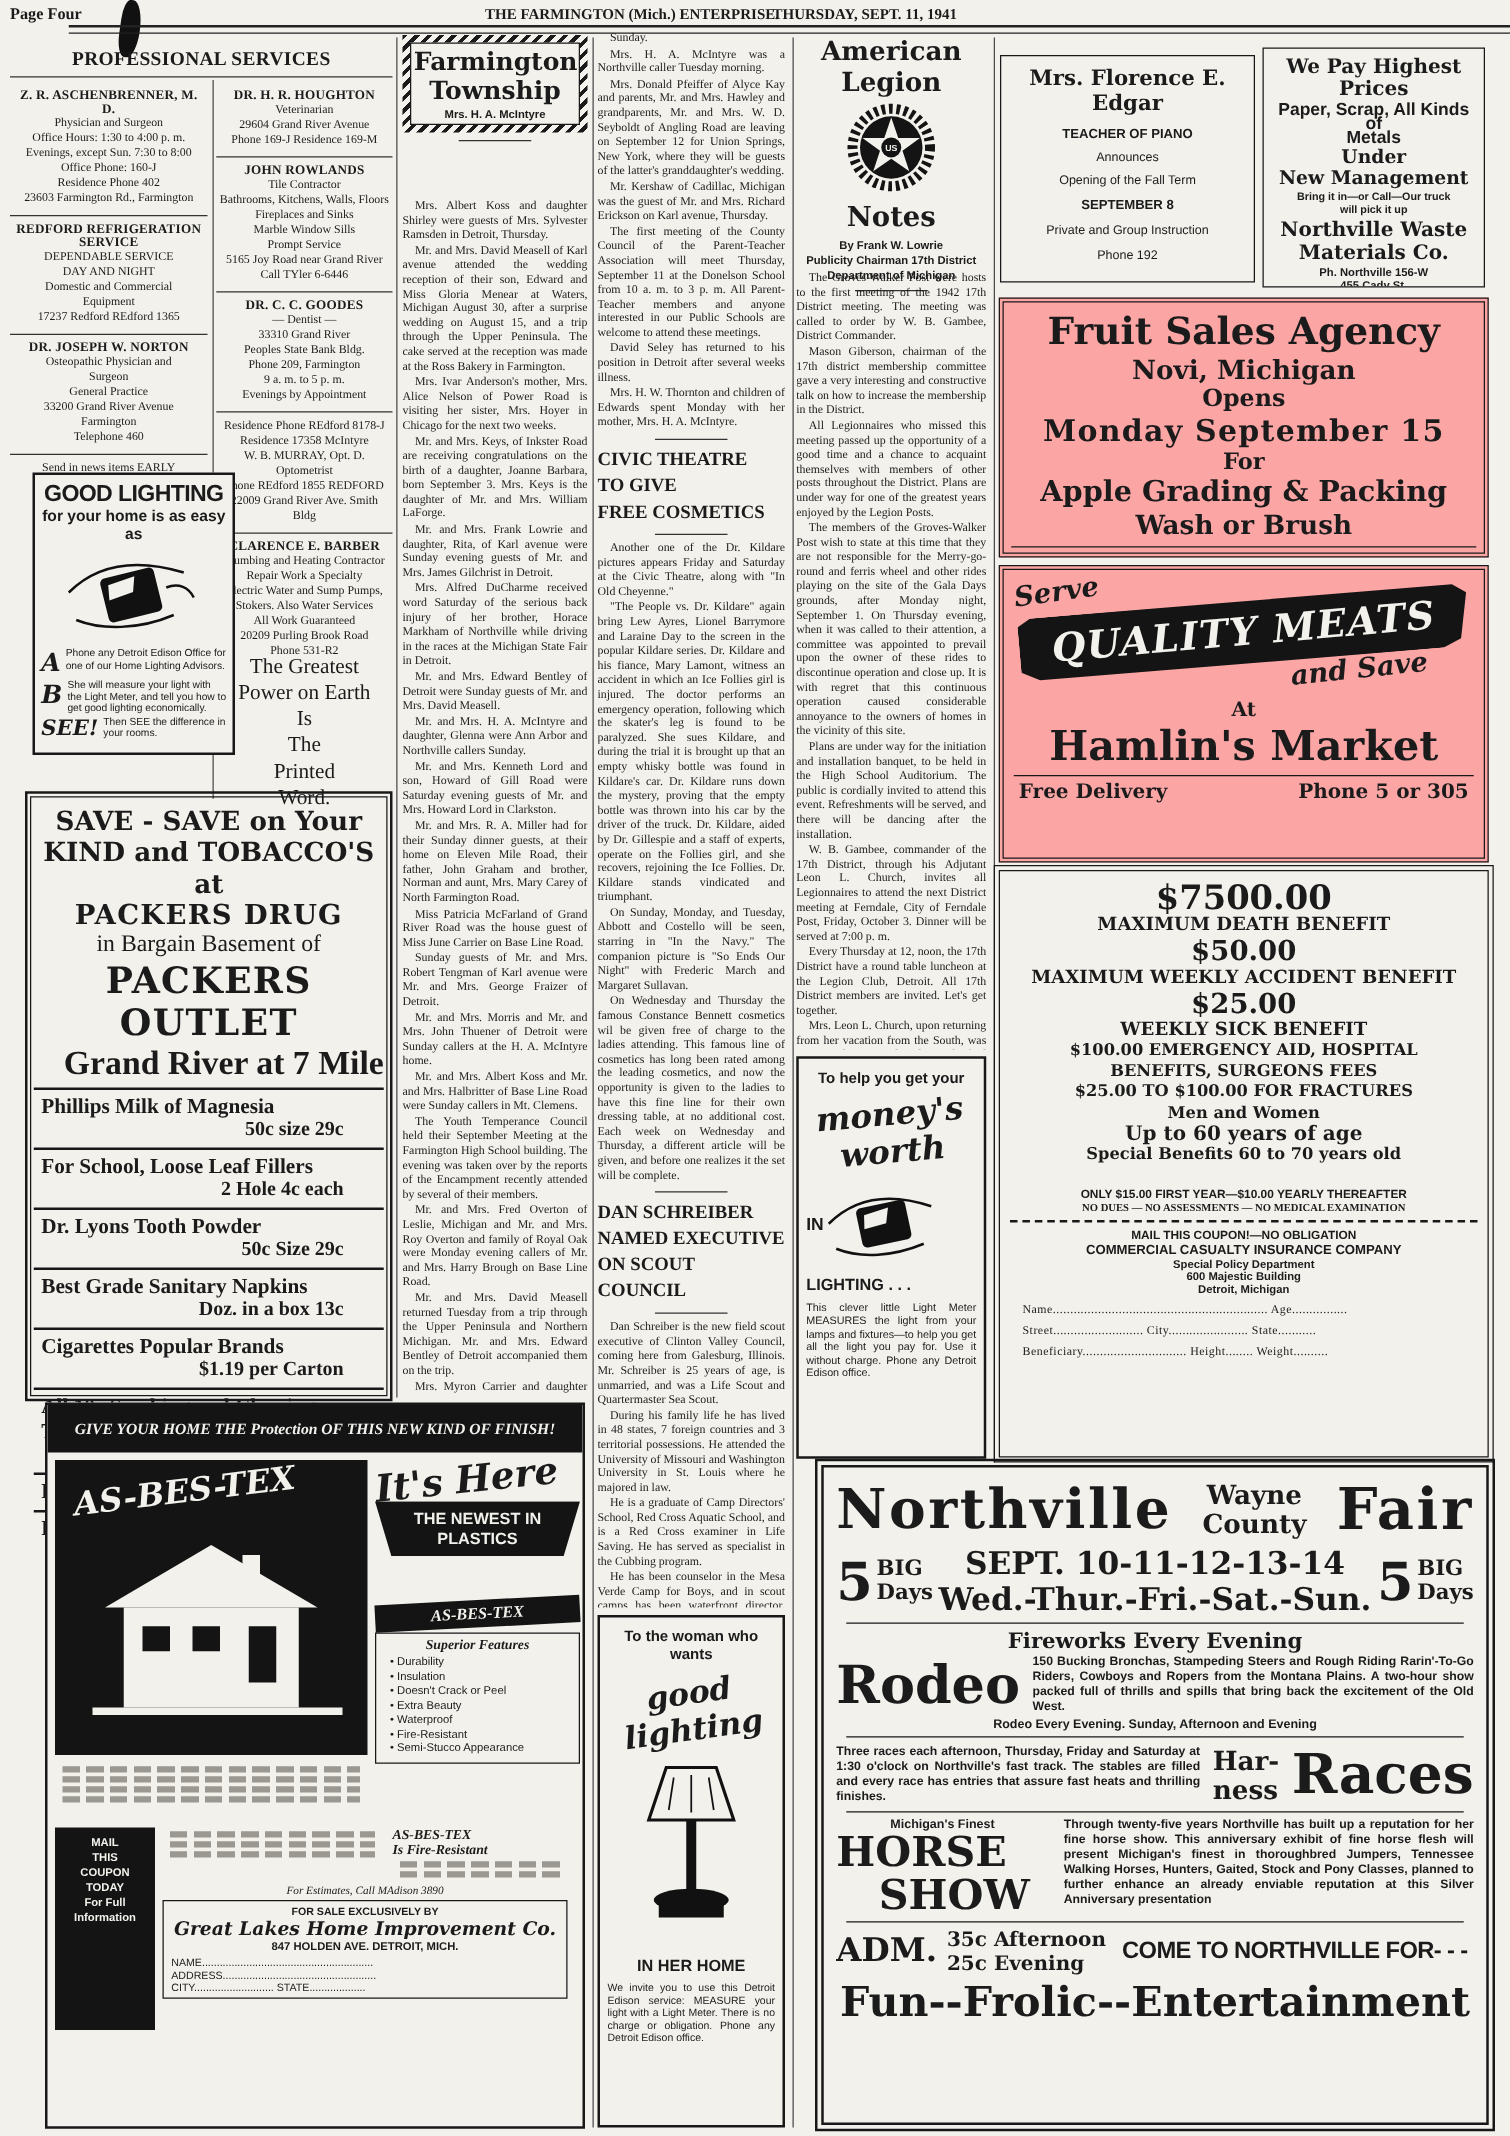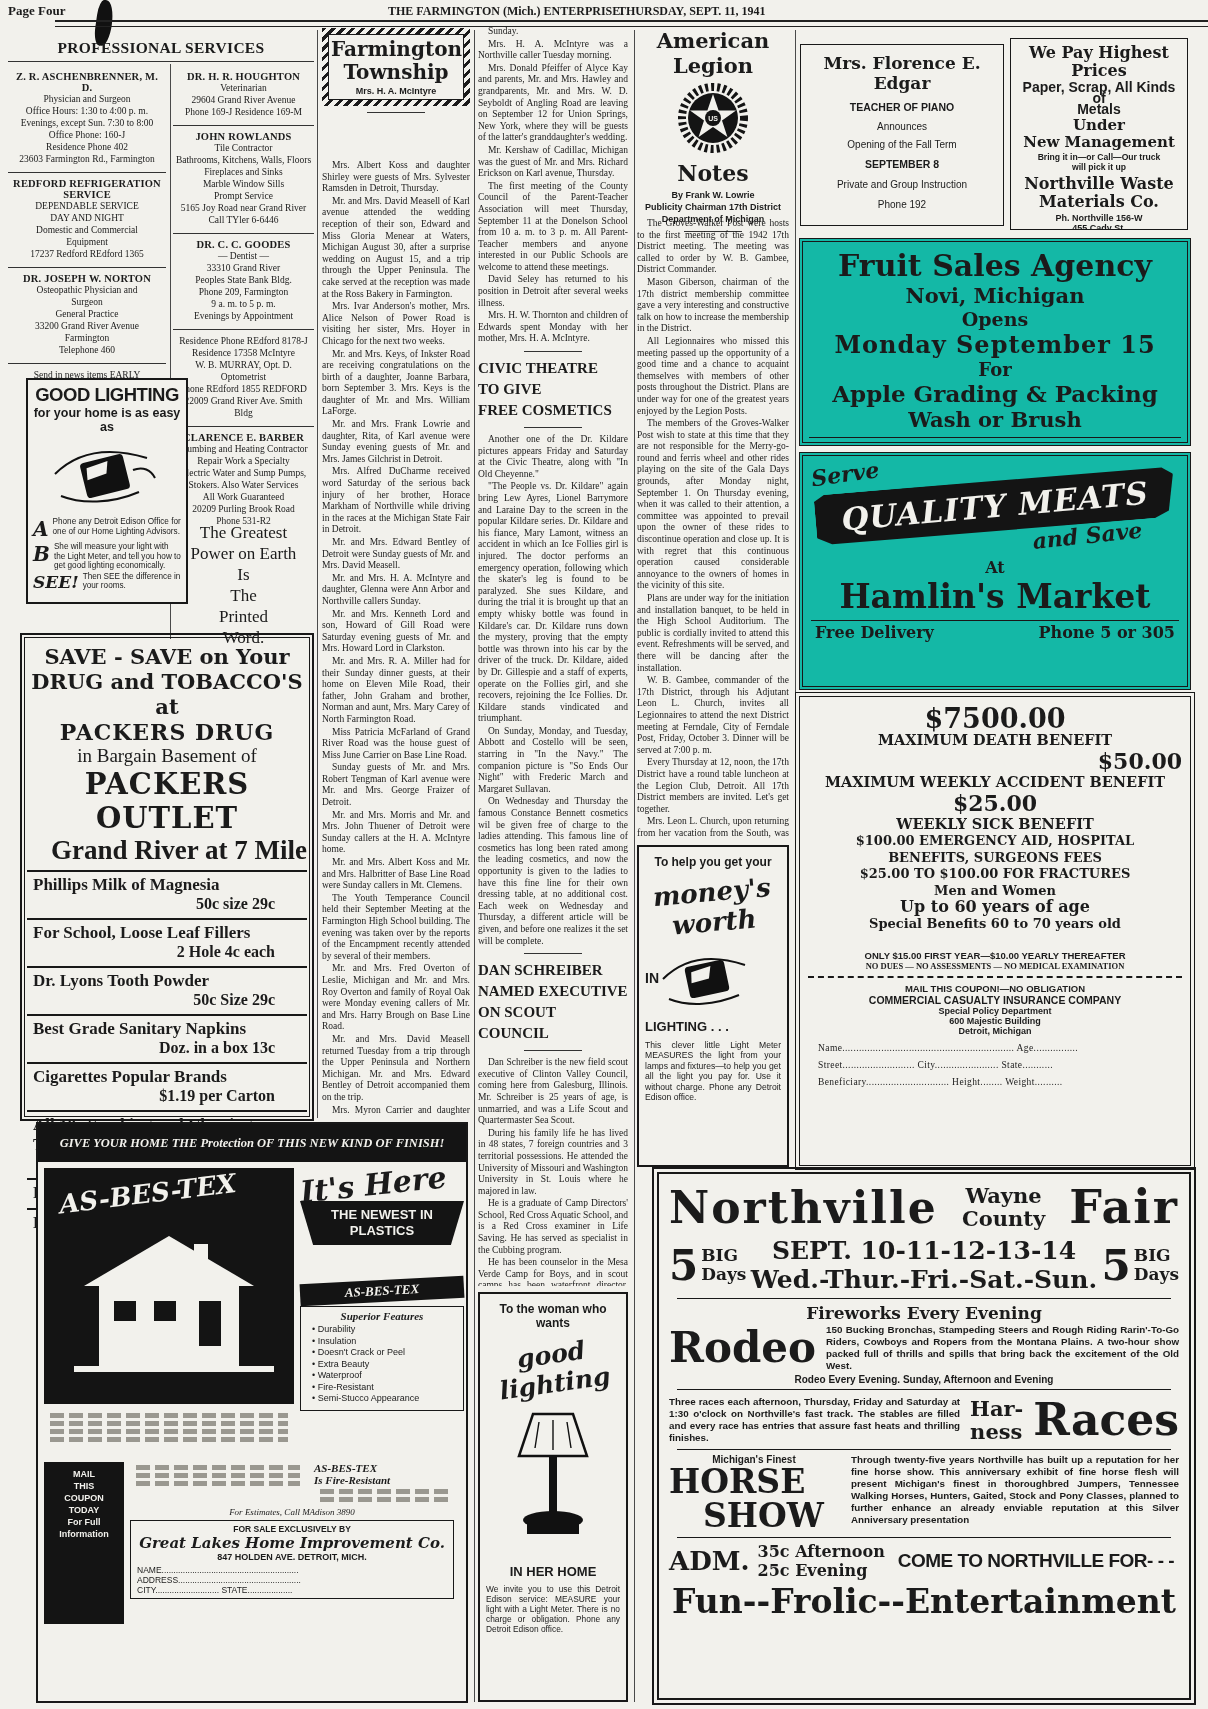--- a/index.html
+++ b/index.html
@@ -18,21 +18,21 @@
   .cards .card{border-bottom:1px solid #333;padding:5px 2px 7px;text-align:center;}
   .cards .card:last-child{border-bottom:none;}
   .card-t{font-weight:bold;font-size:10.5px;letter-spacing:.2px;}
   .card-t:empty{display:none;}
   .card-b{font-size:9.5px;line-height:12px;}
   .np{margin:0 0 1px;text-indent:10px;font-size:9.5px;line-height:11.6px;}
   .sdiv{width:58px;margin:6px auto;border-top:1px solid #333;}
   .colhead{font-size:15.5px;font-weight:bold;line-height:20px;letter-spacing:.3px;}
   
   .box{border:2px solid #181818;background:#f2f1ec;box-sizing:border-box;overflow:hidden;}
-  .dbox{border:4px double #181818;background:#14b8a6;box-sizing:border-box;overflow:hidden;}
+  .dbox{border:4px double #181818;background:#fca5a5;box-sizing:border-box;overflow:hidden;}
   .grayline{height:5px;margin:3px 6px;background:repeating-linear-gradient(90deg,#9a9890 0 14px,#f2f1ec 14px 19px);}
   .pk-item{border-top:2px solid #181818;padding:3px 6px 5px;}
   .pk-n{font-size:17px;font-weight:bold;}
   .pk-p{font-size:16px;font-weight:bold;text-align:right;padding-right:26px;}
   .pk-p:empty{display:none;}
   .blackband{background:#141414;color:#f2f1ec;}
   .feat li{font-size:9px;line-height:11.5px;list-style:none;}
   .feat li:before{content:"• ";}
   .feat{margin:2px 0;padding:0 0 0 8px;}
   .dotrow{font-size:9.5px;letter-spacing:.4px;margin:7px 10px;text-align:left;}
@@ -182,21 +182,21 @@
       <span class="sans" style="font-size:8.2px;line-height:9.6px;">She will measure your light with the Light Meter, and tell you how to get good lighting economically.</span>
     </div>
     <div style="display:flex;gap:4px;margin:1px 0;">
       <span class="fat" style="font-size:17px;font-style:italic;">SEE!</span>
       <span class="sans" style="font-size:8.2px;line-height:9.6px;">Then SEE the difference in your rooms.</span>
     </div>
   </div>
 
   <div class="abs" style="left:24px;top:637px;width:286px;height:480px;border:1px solid #181818;outline:2px solid #181818;outline-offset:2px;box-sizing:border-box;padding:6px 2px 0;">
     <div class="ctr fat" style="font-size:21px;">SAVE - SAVE on Your</div>
-    <div class="ctr fat" style="font-size:21px;">DRUG and TOBACCO'S at</div>
+    <div class="ctr fat" style="font-size:21px;">KIND and TOBACCO'S at</div>
     <div class="ctr fat" style="font-size:22px;letter-spacing:1px;">PACKERS DRUG</div>
     <div class="ctr" style="font-size:19px;">in Bargain Basement of</div>
     <div class="ctr fat" style="font-size:29px;letter-spacing:1px;">PACKERS OUTLET</div>
     <div class="ctr b" style="font-size:27px;margin-bottom:4px;text-align:right;">Grand River at 7 Mile</div>
     <div>
 
         <div class="pk-item">
           <div class="pk-n">Phillips Milk of Magnesia</div>
           <div class="pk-p">50c size 29c</div>
         </div>
@@ -511,21 +511,21 @@
 
   <div class="abs ctr" style="left:799px;top:696px;width:392px;height:470px;border:1px solid #181818;outline:1.5px solid #181818;outline-offset:3px;box-sizing:border-box;padding:10px 8px 4px;">
     <div>
 
         <div>
           <div class="fat" style="font-size:27px;line-height:24px;">$7500.00</div>
           <div class="fat" style="font-size:14.5px;line-height:18px;">MAXIMUM DEATH BENEFIT</div>
         </div>
 
         <div>
-          <div class="fat" style="font-size:22px;line-height:24px;text-align:right;">$50.00</div>
+          <div class="fat" style="font-size:22px;line-height:24px;">$50.00</div>
           <div class="fat" style="font-size:14.5px;line-height:18px;">MAXIMUM WEEKLY ACCIDENT BENEFIT</div>
         </div>
 
         <div>
           <div class="fat" style="font-size:22px;line-height:24px;">$25.00</div>
           <div class="fat" style="font-size:14.5px;line-height:18px;">WEEKLY SICK BENEFIT</div>
         </div>
       </div>
     <div>
 

